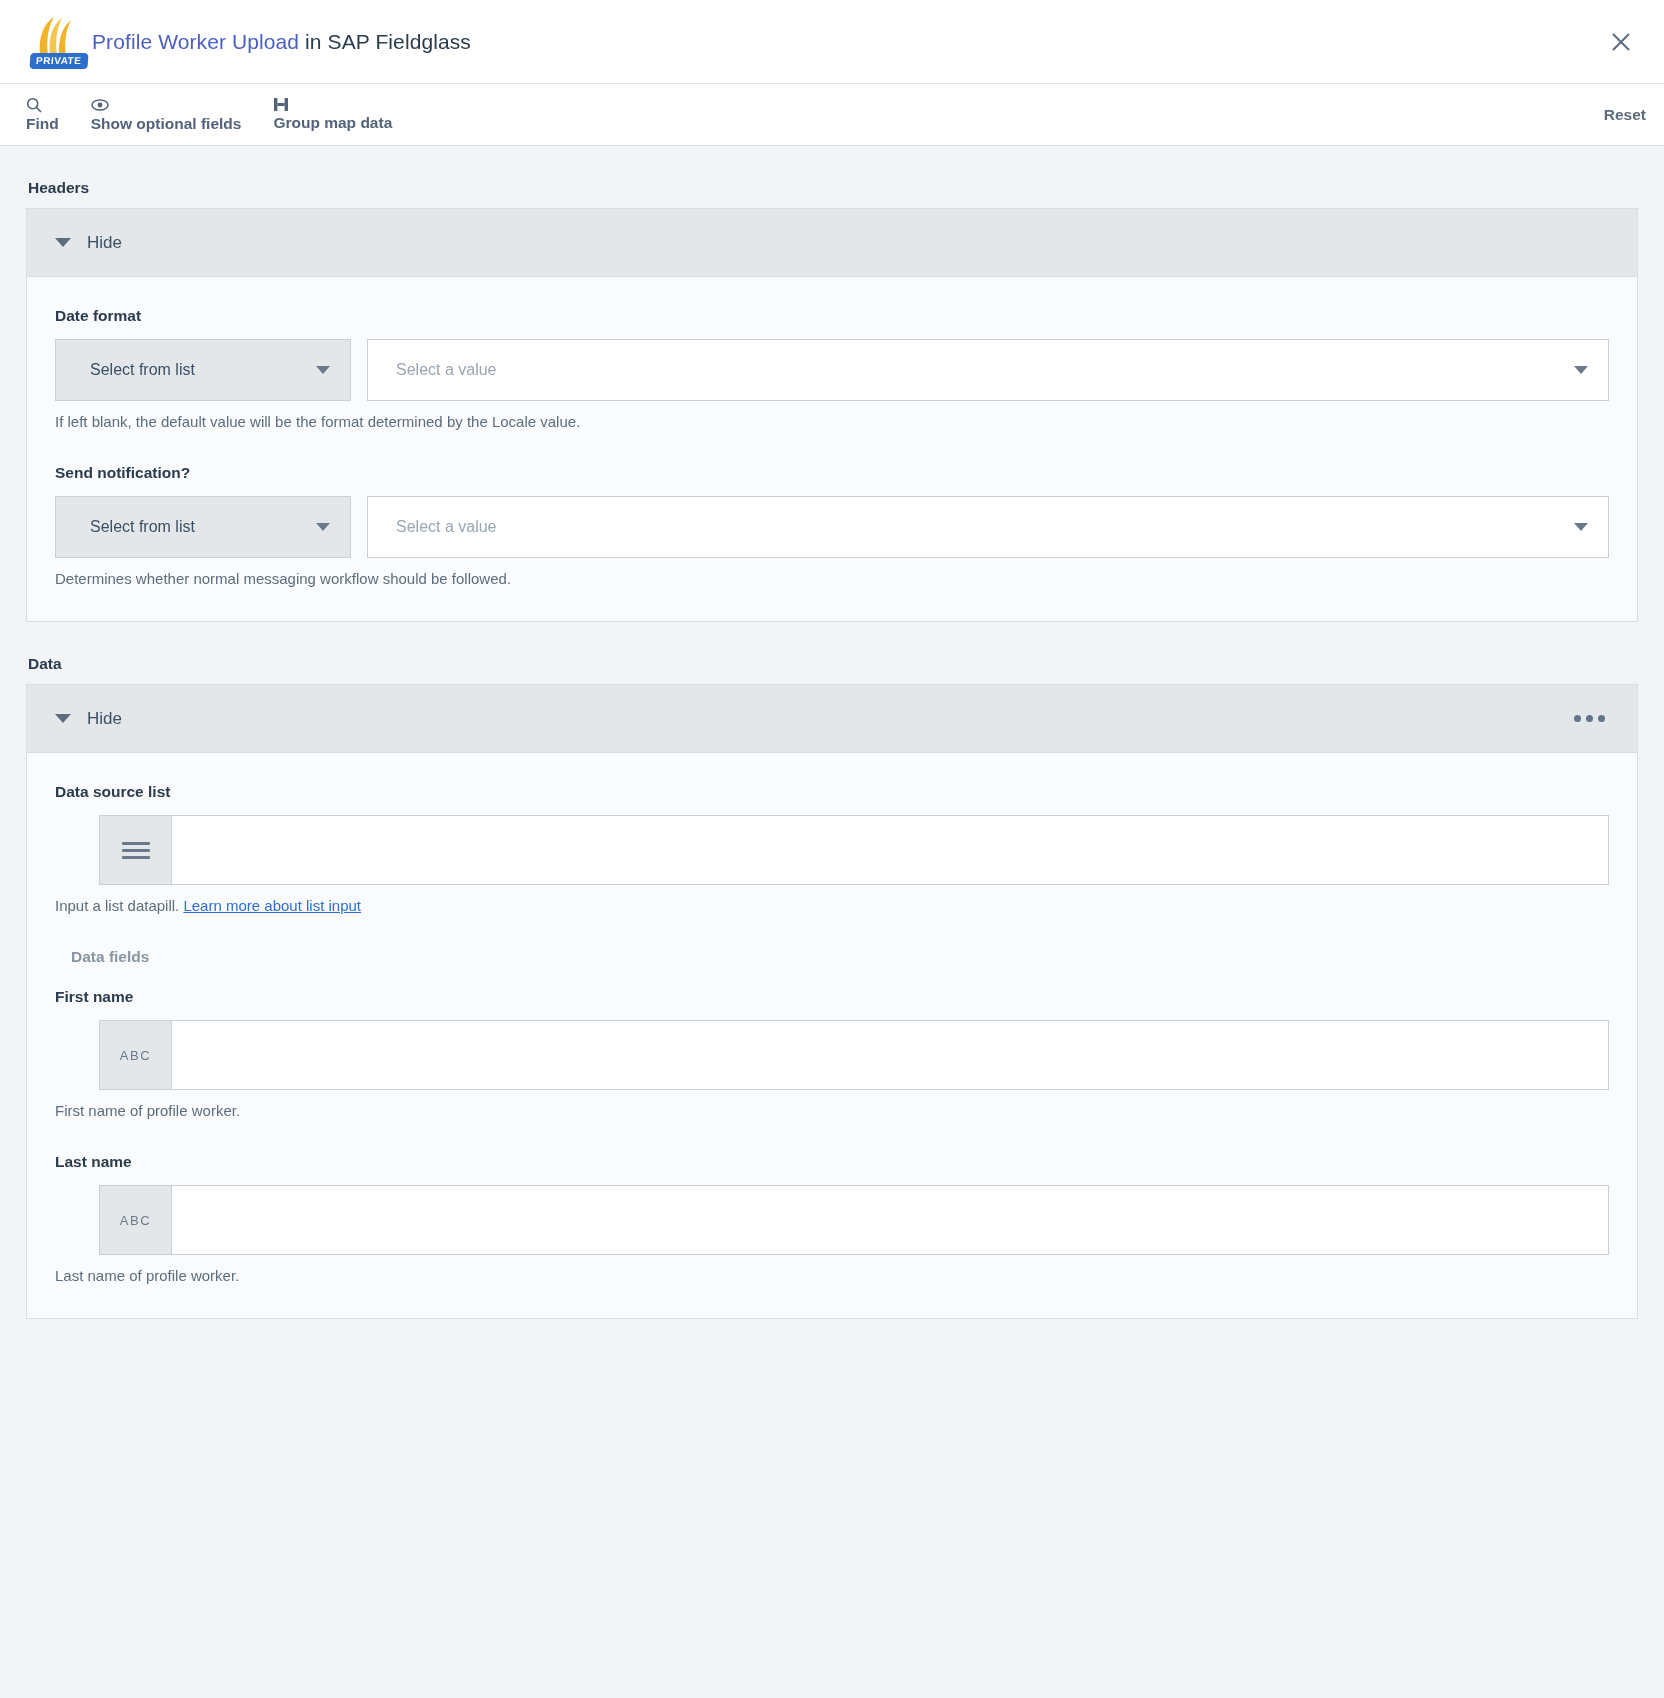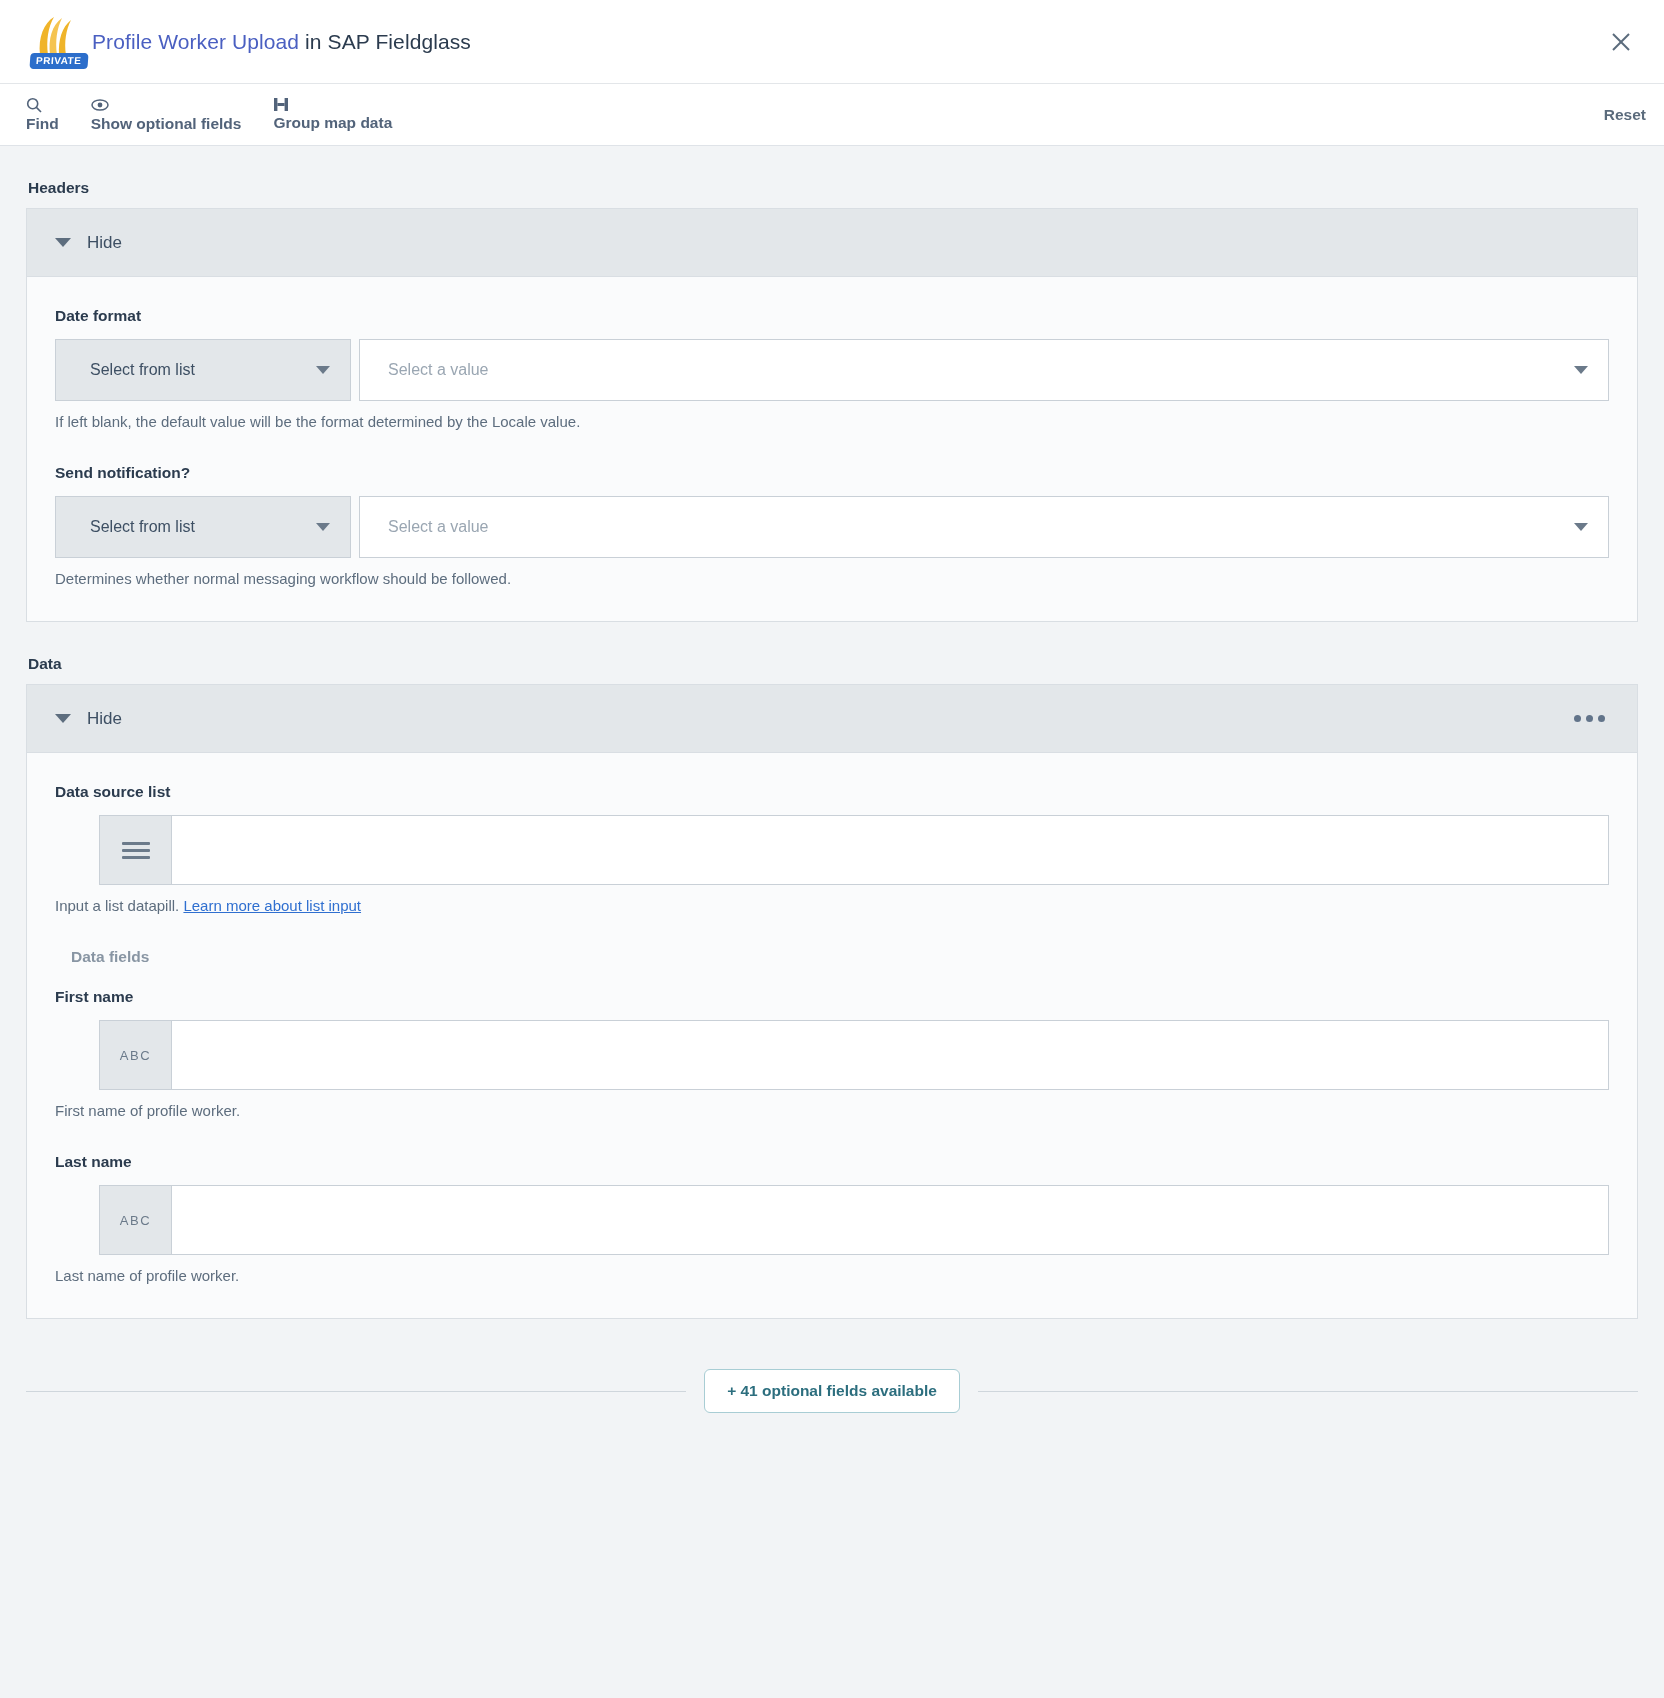--- a/index.html
+++ b/index.html
@@ -162,21 +162,21 @@
     color: #5d6d7e;
     margin-top: 12px;
   }
   .hint a {
     color: #2f6fd0;
     text-decoration: underline;
     cursor: pointer;
   }
 
   
-  .combo-row { display: flex; align-items: flex-end; }
+  .combo-row { display: flex; align-items: flex-end; gap: 8px; }
   .combo-left {
     width: 296px;
     height: 62px;
     background: #e3e7ea;
     border: 1px solid #c9d0d7;
     display: flex;
     align-items: center;
     justify-content: space-between;
     padding: 0 20px 0 34px;
     font-size: 16px;
@@ -432,19 +432,14 @@
             <div class="pill-input"></div>
           </div>
           <div class="hint">Last name of profile worker.</div>
         </div>
 
       </div>
     </div>
 
   </div>
 
-  <div class="optional-bar">
-    <div class="opt-line"></div>
-    <div class="opt-btn">+ 41 optional fields available</div>
-    <div class="opt-line"></div>
-  </div>
 
 </div>
 
 </body></html>

